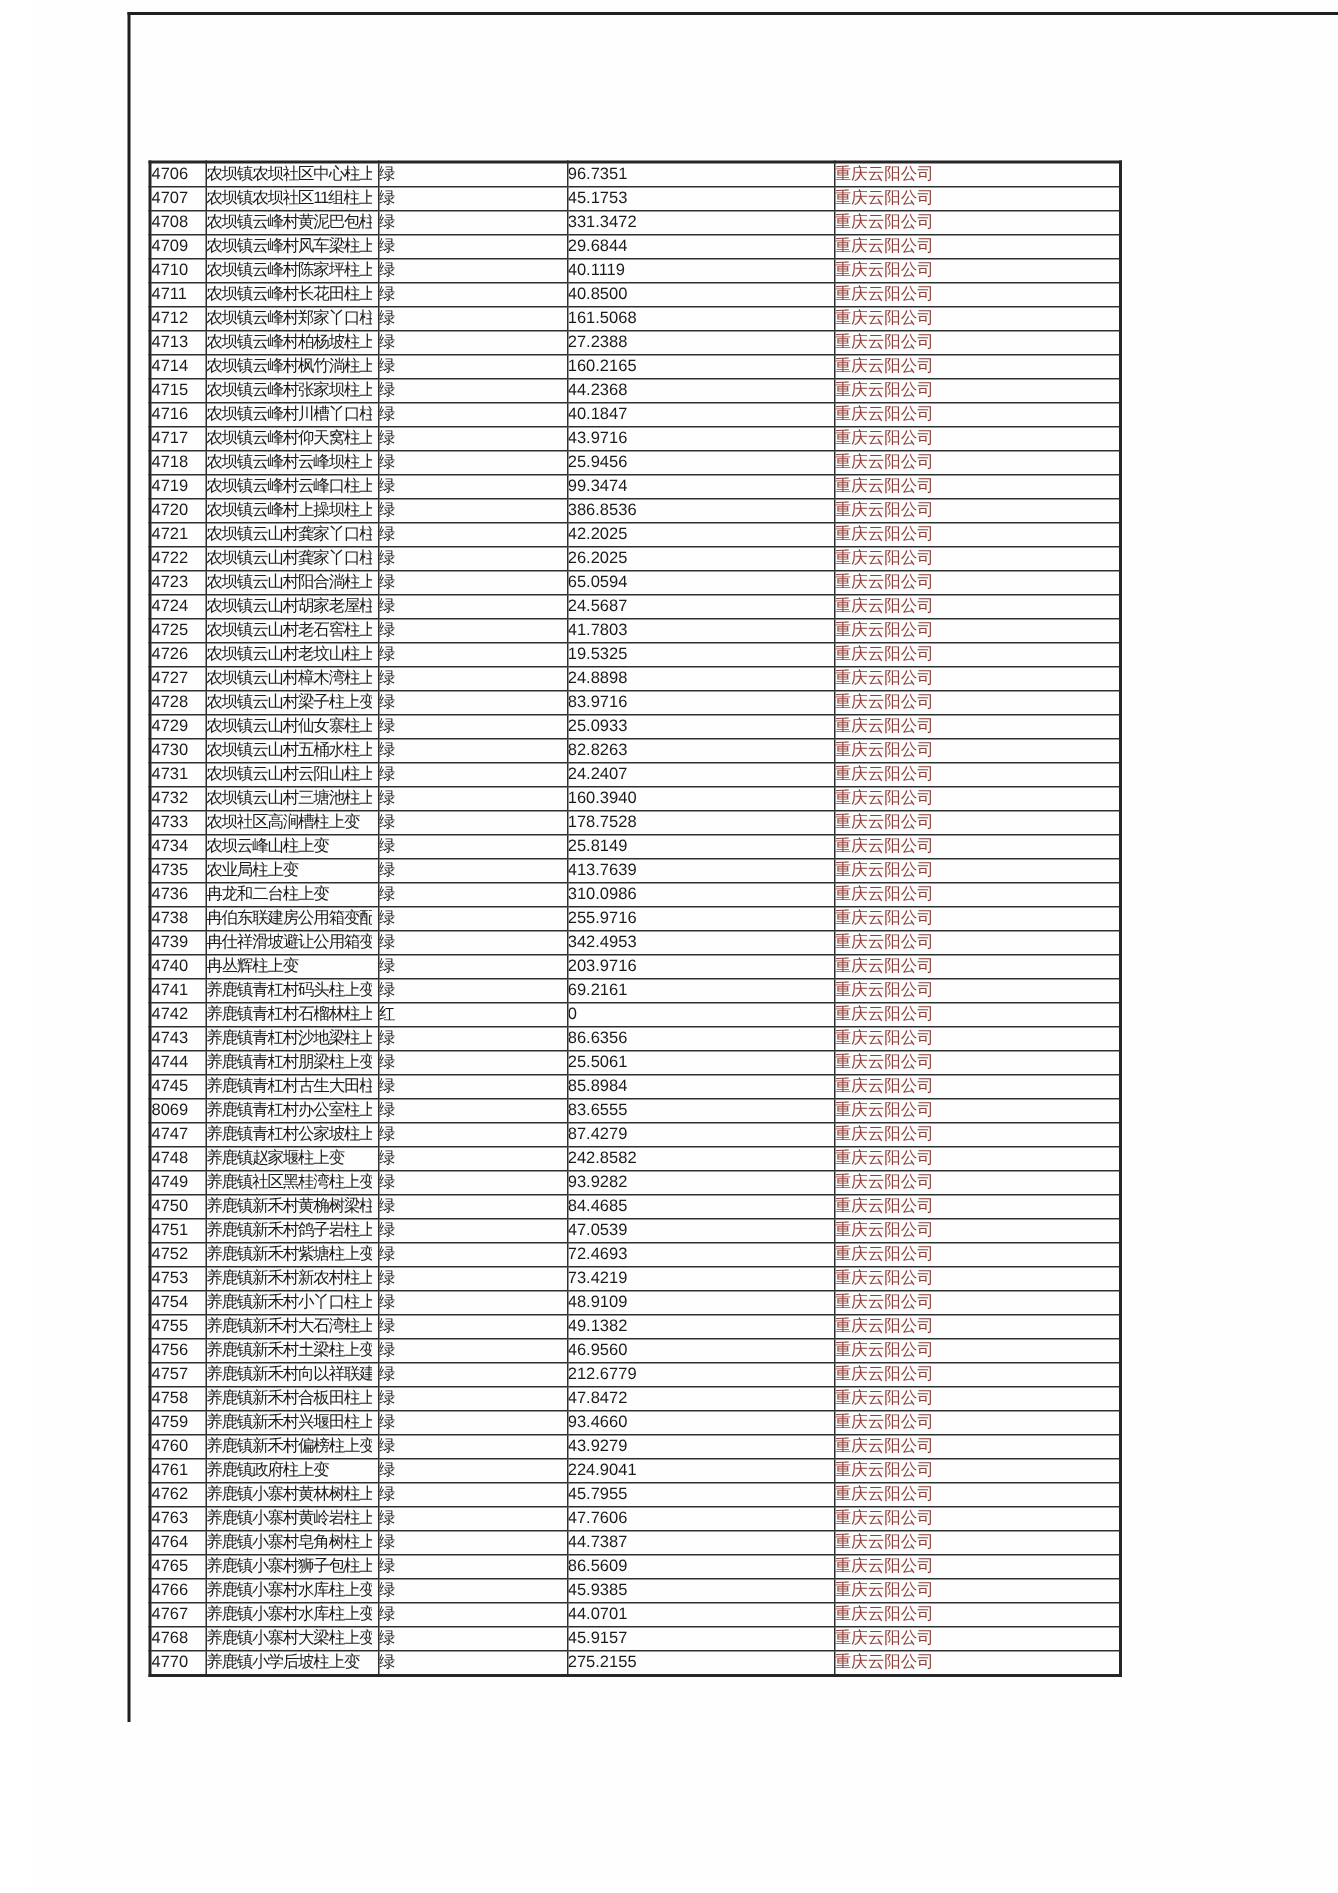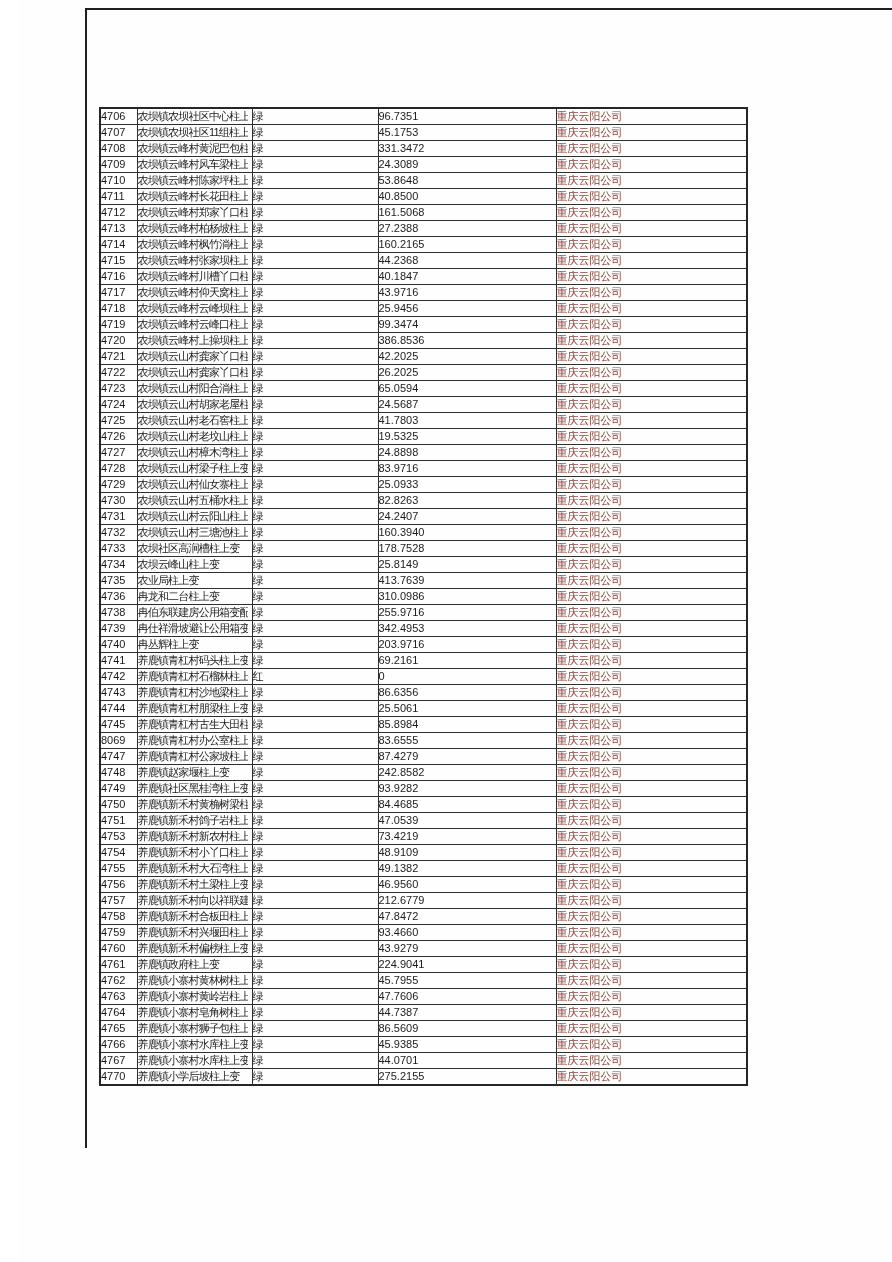--- a/index.html
+++ b/index.html
@@ -98,30 +98,30 @@
     <td class="c-status">绿</td>
     <td class="c-value">331.3472</td>
     <td class="c-company">重庆云阳公司</td>
   </tr>
         <tr>
     <td class="c-id">4709</td>
     <td class="c-name">
             <span class="clip">农坝镇云峰村风车梁柱上变</span>
           </td>
     <td class="c-status">绿</td>
-    <td class="c-value">24.3089</td>
+    <td class="c-value">29.6844</td>
     <td class="c-company">重庆云阳公司</td>
   </tr>
         <tr>
     <td class="c-id">4710</td>
     <td class="c-name">
             <span class="clip">农坝镇云峰村陈家坪柱上变</span>
           </td>
     <td class="c-status">绿</td>
-    <td class="c-value">53.8648</td>
+    <td class="c-value">40.1119</td>
     <td class="c-company">重庆云阳公司</td>
   </tr>
         <tr>
     <td class="c-id">4711</td>
     <td class="c-name">
             <span class="clip">农坝镇云峰村长花田柱上变</span>
           </td>
     <td class="c-status">绿</td>
     <td class="c-value">40.8500</td>
     <td class="c-company">重庆云阳公司</td>
@@ -471,20 +471,29 @@
         <tr>
     <td class="c-id">4751</td>
     <td class="c-name">
             <span class="clip">养鹿镇新禾村鸽子岩柱上变</span>
           </td>
     <td class="c-status">绿</td>
     <td class="c-value">47.0539</td>
     <td class="c-company">重庆云阳公司</td>
   </tr>
         <tr>
+    <td class="c-id">4752</td>
+    <td class="c-name">
+            <span class="clip">养鹿镇新禾村紫塘柱上变</span>
+          </td>
+    <td class="c-status">绿</td>
+    <td class="c-value">72.4693</td>
+    <td class="c-company">重庆云阳公司</td>
+  </tr>
+        <tr>
     <td class="c-id">4753</td>
     <td class="c-name">
             <span class="clip">养鹿镇新禾村新农村柱上变</span>
           </td>
     <td class="c-status">绿</td>
     <td class="c-value">73.4219</td>
     <td class="c-company">重庆云阳公司</td>
   </tr>
         <tr>
     <td class="c-id">4754</td>
@@ -603,20 +612,29 @@
     <td class="c-value">45.9385</td>
     <td class="c-company">重庆云阳公司</td>
   </tr>
         <tr>
     <td class="c-id">4767</td>
     <td class="c-name">
             <span class="clip">养鹿镇小寨村水库柱上变</span>
           </td>
     <td class="c-status">绿</td>
     <td class="c-value">44.0701</td>
+    <td class="c-company">重庆云阳公司</td>
+  </tr>
+        <tr>
+    <td class="c-id">4768</td>
+    <td class="c-name">
+            <span class="clip">养鹿镇小寨村大梁柱上变</span>
+          </td>
+    <td class="c-status">绿</td>
+    <td class="c-value">45.9157</td>
     <td class="c-company">重庆云阳公司</td>
   </tr>
         <tr>
     <td class="c-id">4770</td>
     <td class="c-name">
             <span class="clip">养鹿镇小学后坡柱上变</span>
           </td>
     <td class="c-status">绿</td>
     <td class="c-value">275.2155</td>
     <td class="c-company">重庆云阳公司</td>

